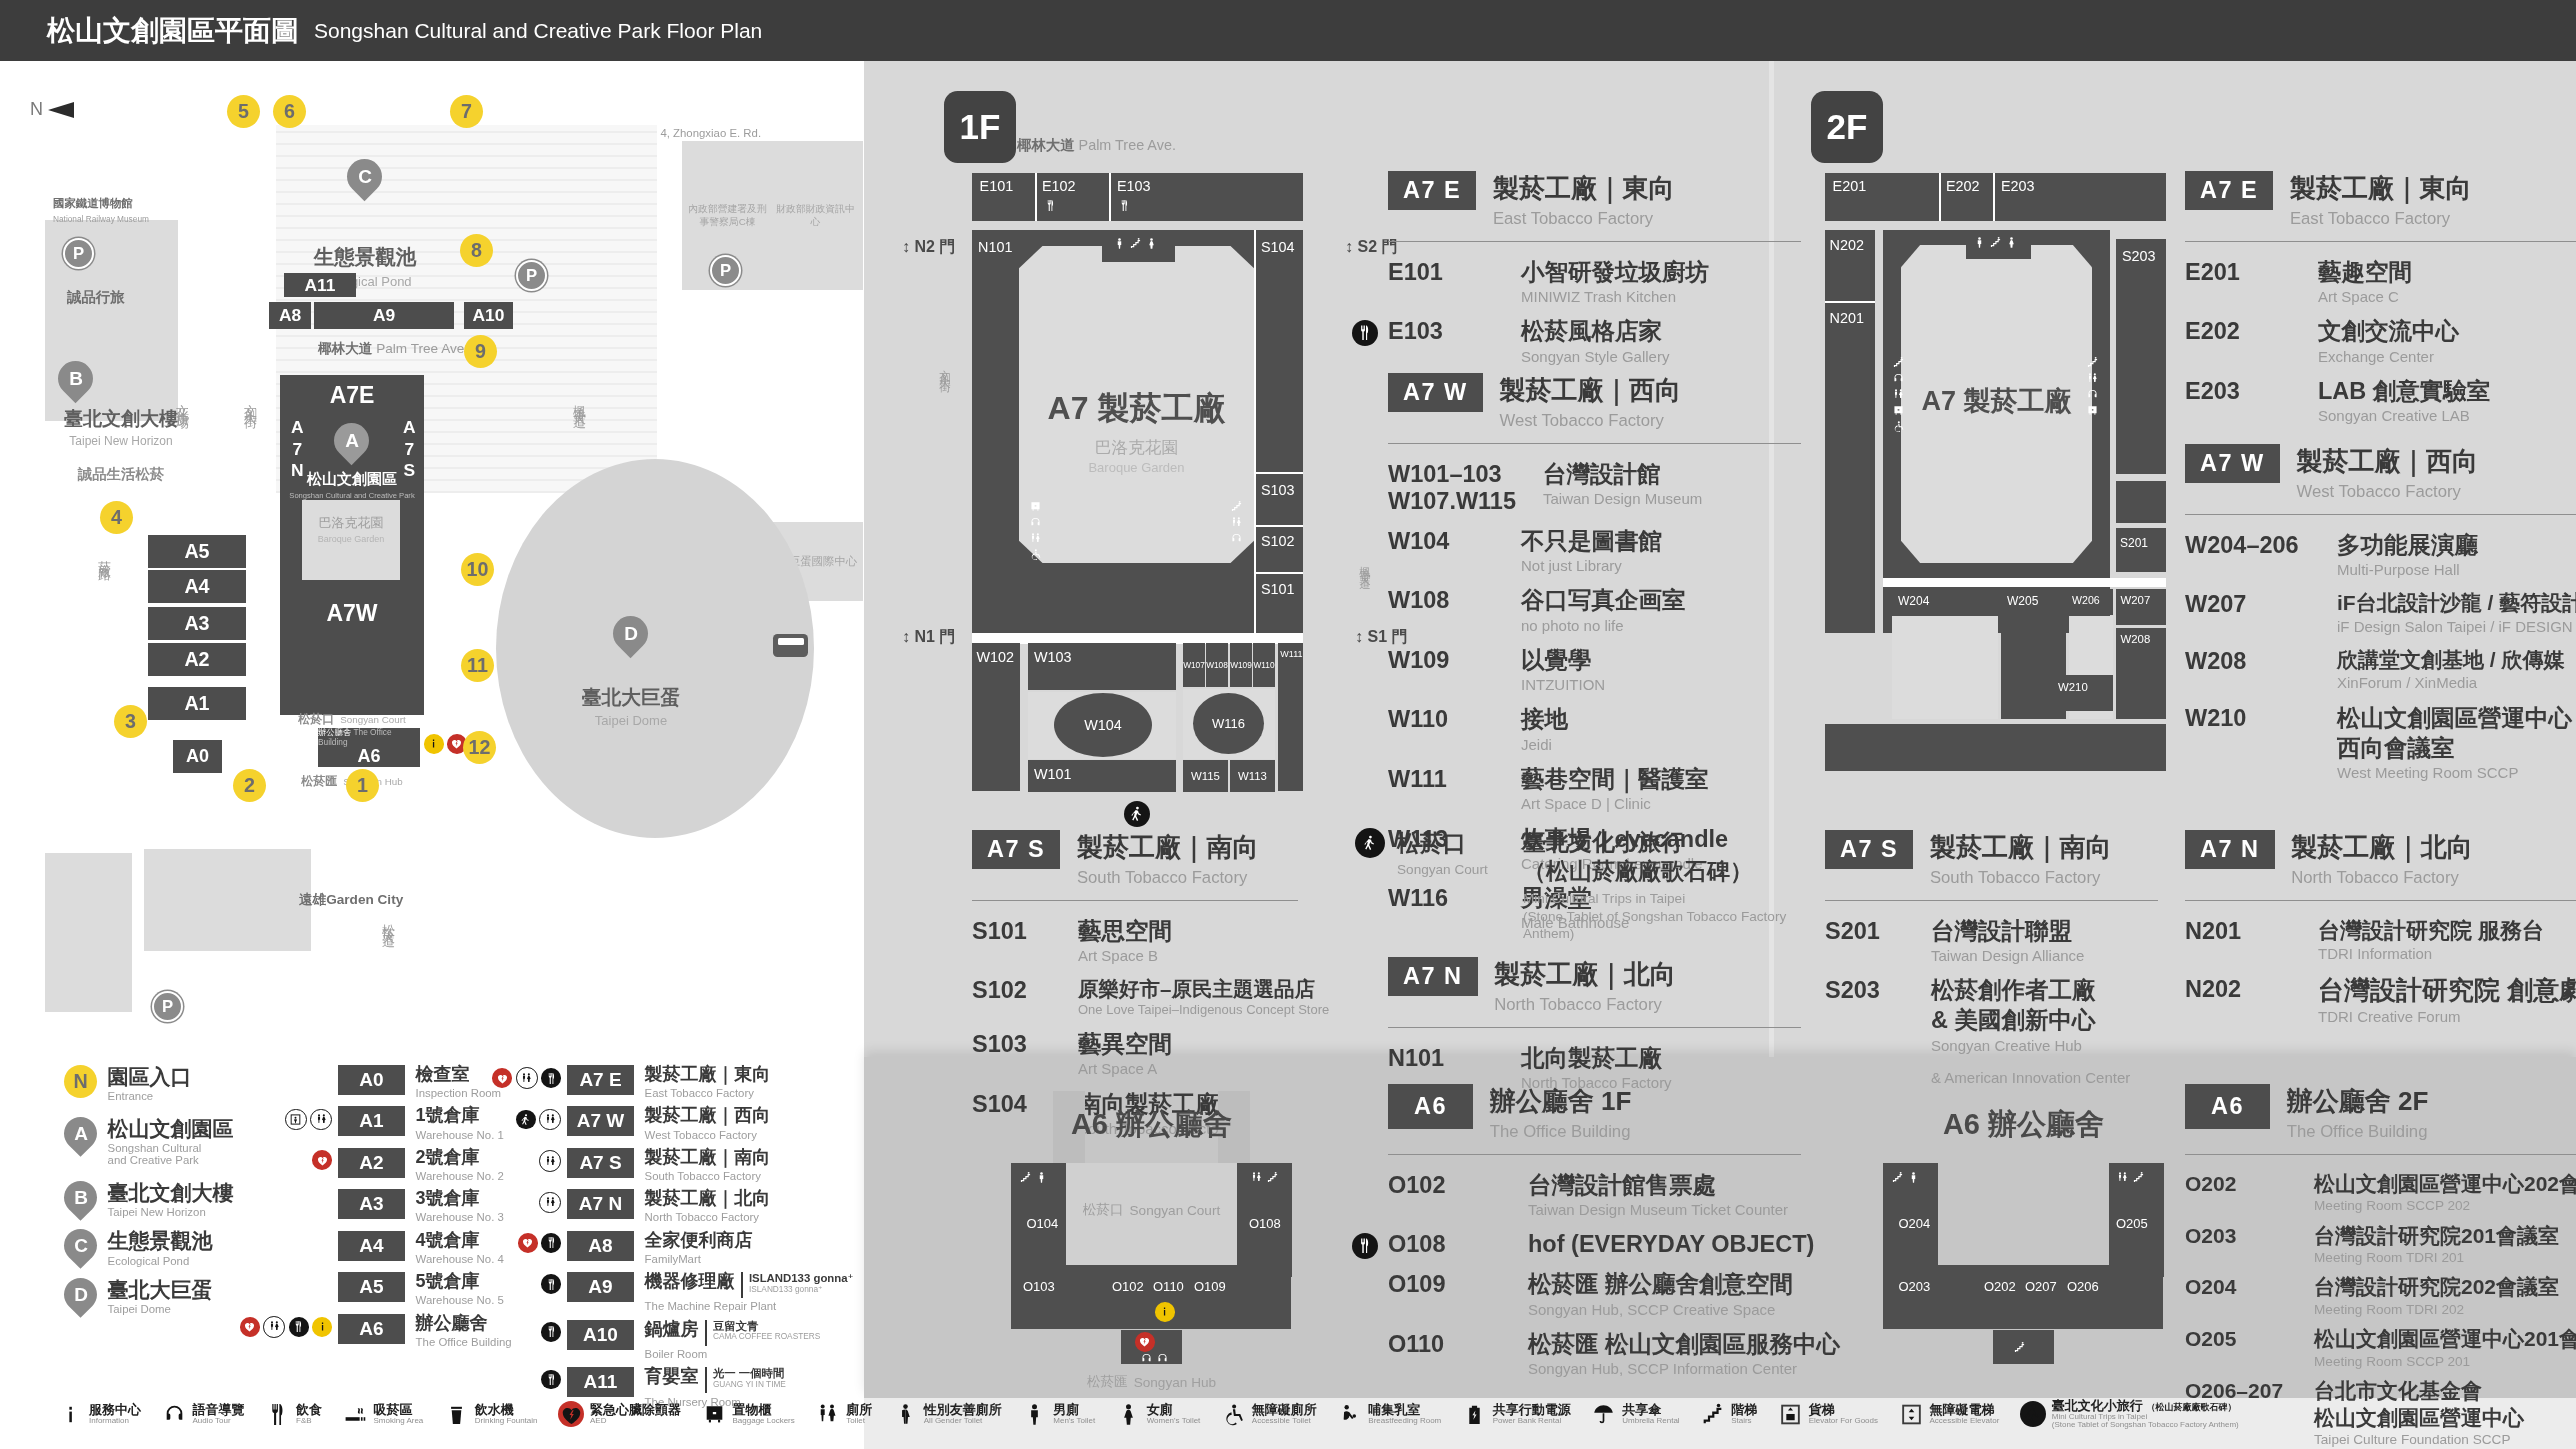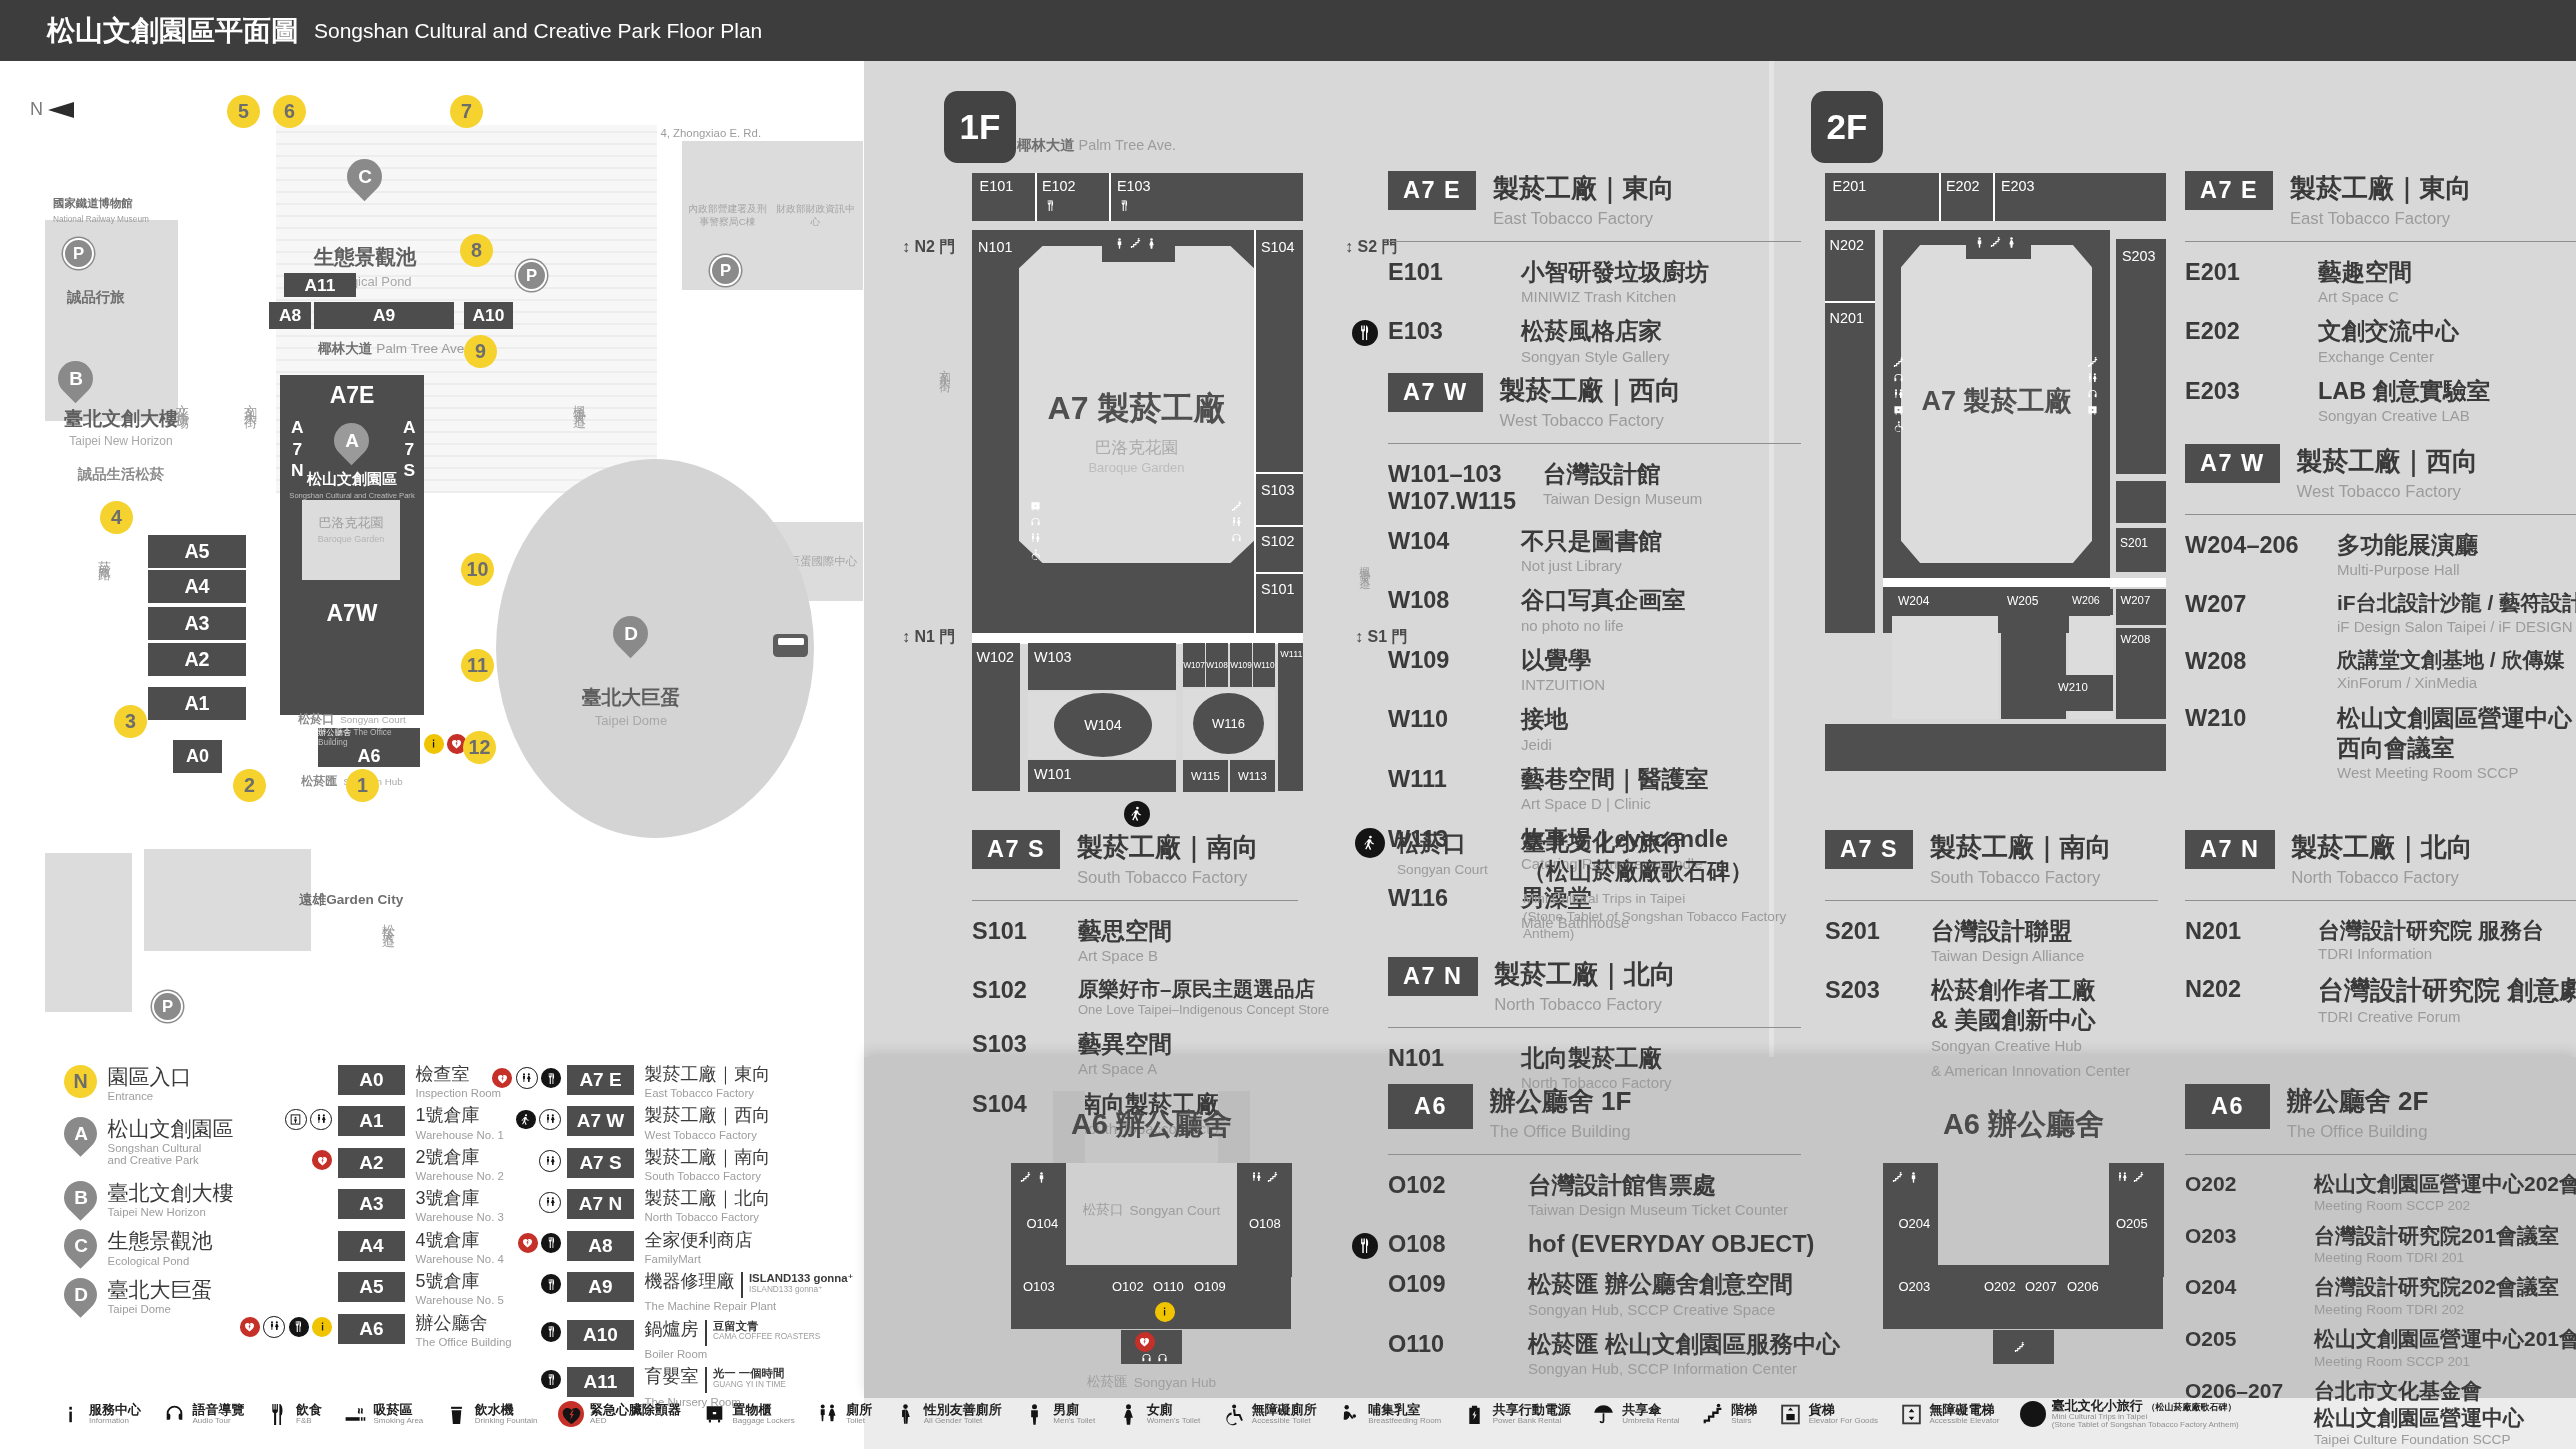--- a/index.html
+++ b/index.html
@@ -30,21 +30,21 @@
 .slab b{color:#6f6f6f}
 .vtxt{position:absolute;writing-mode:vertical-lr;text-orientation:upright;color:#9c9c9c;font-size:13px;letter-spacing:3.8px;white-space:nowrap}
 .vstack{writing-mode:vertical-lr;text-orientation:upright;letter-spacing:1.5px;line-height:1}
 .ctr{display:flex;align-items:center;justify-content:center;text-align:center}
 
 .lrow{display:flex;align-items:flex-start;margin-bottom:6.8px}
 .licons{display:flex;gap:3.8px;justify-content:flex-end;align-items:center;flex:none;margin-right:6px;margin-top:2.3px}
 .lbadge{background:#4d4d4d;color:#fff;font-weight:bold;font-size:19px;width:67px;height:30px;flex:none;
         display:flex;align-items:center;justify-content:center}
 .ltxt{margin-left:10.6px;line-height:1.1}
-.lzh{font-size:18px;font-weight:normal;color:#3a3a3a;white-space:nowrap}
+.lzh{font-size:18px;font-weight:bold;color:#3a3a3a;white-space:nowrap}
 .len{font-size:11.4px;color:#9d9d9d;margin-top:2.3px;white-space:nowrap}
 .lnote{display:inline-flex;align-items:flex-start;gap:7.6px}
 .nbar{width:2.3px;height:26px;background:#3a3a3a;margin:0 6px}
 .nzh{font-size:14.4px;font-weight:bold;white-space:nowrap}
 .nen{font-size:8.3px;color:#9d9d9d;white-space:nowrap}
 
 .cir{width:26px;height:26px;border-radius:50%;background:#141414;color:#fff;display:inline-flex;align-items:center;justify-content:center;flex:none}
 .cir svg{width:17.4px;height:17.4px;fill:currentColor}
 .cir.red{background:#c53028}
 .cir.yel{background:#f0c400;color:#141414}
@@ -1279,21 +1279,21 @@
           <div class="rzh">台灣設計聯盟</div>
           <div class="ren">Taiwan Design Alliance</div>
         </div>
       </div>
     <div class="room">
         <div class="rid" style="width:106px">S203</div>
         <div class="rnm">
           <div class="rzh">松菸創作者工廠</div>
           <div class="rzh" style="margin-top:3px">&amp; 美國創新中心</div>
           <div class="ren">Songyan Creative Hub</div>
-          <div class="ren" style="margin-top:8px">&amp; American Innovation Center</div>
+          <div class="ren" style="margin-top:15px">&amp; American Innovation Center</div>
         </div>
       </div>
   </section>
 
   <section class="sec" style="left:1321px;top:769px;width:394px">
     <div class="shead">
         <div class="badge">A7 N</div>
       <div>
           <div class="stzh">製菸工廠｜北向</div>
           <div class="sten">North Tobacco Factory</div>

